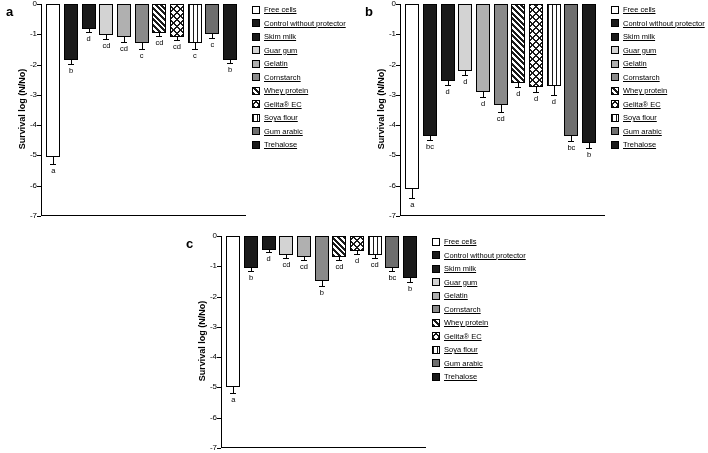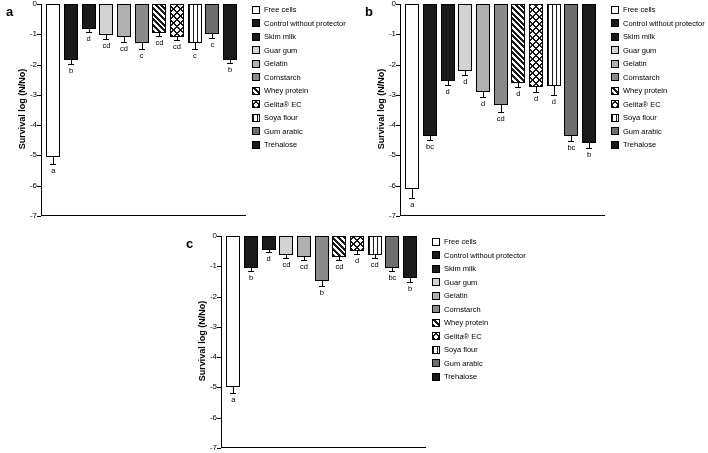--- a/index.html
+++ b/index.html
@@ -11,21 +11,21 @@
   .tick{position:absolute;font-family:"Liberation Sans",sans-serif;font-size:8px;text-align:right;width:16px;}
   .tickmark{position:absolute;background:#000;height:1px;width:4px;}
   .bars{position:absolute;left:0;top:0;right:0;bottom:0;}
   .bar{position:absolute;bottom:0;box-sizing:border-box;border:1px solid #000;}
   .errbar{position:absolute;width:1px;background:#000;}
   .errcap{position:absolute;height:1px;background:#000;}
   .siglab{position:absolute;font-family:"Liberation Sans",sans-serif;font-size:7.5px;text-align:center;}
   .legend{position:absolute;font-family:"Liberation Sans",sans-serif;font-size:7.5px;}
   .legitem{display:flex;align-items:center;margin-bottom:4.5px;height:9px;}
   .swatch{width:8px;height:8px;border:1px solid #000;margin-right:4px;box-sizing:border-box;flex:0 0 auto;}
-  .legtxt{white-space:nowrap;line-height:9px;}
+  .legtxt{white-space:nowrap;line-height:9px;text-decoration:underline;}
 
   
   .f-white{background:#ffffff;}
   .f-black{background:#1a1a1a;}
   .f-lgray{background:#d3d3d3;}
   .f-mgray{background:#b0b0b0;}
   .f-dgray{background:#8a8a8a;}
   .f-vdgray{background:#6e6e6e;}
   .f-hatch-d{background:repeating-linear-gradient(45deg,#1a1a1a 0 2px,#ffffff 2px 4px);}
   .f-cross{background:

